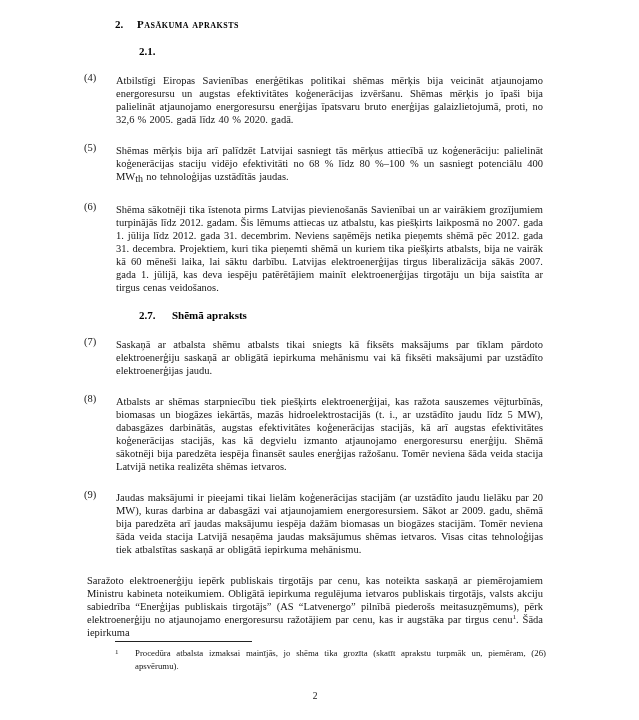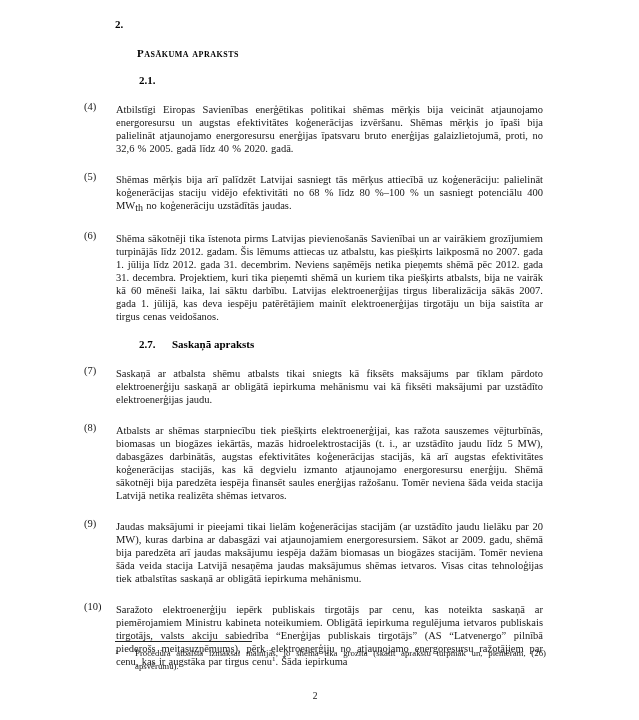--- a/index.html
+++ b/index.html
@@ -28,21 +28,20 @@
     margin: 4px 0 14px 31px;
     font-weight: bold;
     font-size: 11px;
     color: #000;
     display: flex;
   }
   .h-main .hnum { width: 22px; flex-shrink: 0; }
   .smallcaps {
     font-variant: small-caps;
     letter-spacing: 0.5px;
-    margin-top: 29px;
   }
   .h-sub {
     margin: 0 0 13px 55px;
     font-weight: bold;
     font-size: 11px;
     color: #000;
     display: flex;
     align-items: flex-end;
   }
   .h-sub .hnum { width: 33px; flex-shrink: 0; }
@@ -119,50 +118,49 @@
       <span class="hnum">2.1.</span>
     </div>
 
     <div class="para">
       <span class="pnum">(4)</span>
       <p class="ptext">Atbilstīgi Eiropas Savienības enerģētikas politikai shēmas mērķis bija veicināt atjaunojamo energoresursu un augstas efektivitātes koģenerācijas izvēršanu. Shēmas mērķis jo īpaši bija palielināt atjaunojamo energoresursu enerģijas īpatsvaru bruto enerģijas galaizlietojumā, proti, no 32,6 % 2005. gadā līdz 40 % 2020. gadā.</p>
     </div>
 
     <div class="para">
       <span class="pnum">(5)</span>
-      <p class="ptext"><span>Shēmas mērķis bija arī palīdzēt Latvijai sasniegt tās mērķus attiecībā uz koģenerāciju: palielināt koģenerācijas staciju vidējo efektivitāti no 68 % līdz 80 %–100 % un sasniegt potenciālu 400 MW</span><span class="sub">th</span><span> no koģenerāciju uzstādītās jaudas.</span></p>
+      <p class="ptext"><span>Shēmas mērķis bija arī palīdzēt Latvijai sasniegt tās mērķus attiecībā uz koģenerāciju: palielināt koģenerācijas staciju vidējo efektivitāti no 68 % līdz 80 %–100 % un sasniegt potenciālu 400 MW</span><span class="sub">th</span><span> no tehnoloģijas uzstādītās jaudas.</span></p>
     </div>
 
     <div class="para">
       <span class="pnum">(6)</span>
       <p class="ptext">Shēma sākotnēji tika īstenota pirms Latvijas pievienošanās Savienībai un ar vairākiem grozījumiem turpinājās līdz 2012. gadam. Šis lēmums attiecas uz atbalstu, kas piešķirts laikposmā no 2007. gada 1. jūlija līdz 2012. gada 31. decembrim. Neviens saņēmējs netika pieņemts shēmā pēc 2012. gada 31. decembra. Projektiem, kuri tika pieņemti shēmā un kuriem tika piešķirts atbalsts, bija ne vairāk kā 60 mēneši laika, lai sāktu darbību. Latvijas elektroenerģijas tirgus liberalizācija sākās 2007. gada 1. jūlijā, kas deva iespēju patērētājiem mainīt elektroenerģijas tirgotāju un bija saistīta ar tirgus cenas veidošanos.</p>
     </div>
 
     <div class="h-sub">
       <span class="hnum">2.7.</span>
-      <span>Saskaņā apraksts</span>
+      <span>Shēmā apraksts</span>
     </div>
 
     <div class="para">
       <span class="pnum">(7)</span>
       <p class="ptext">Saskaņā ar atbalsta shēmu atbalsts tikai sniegts kā fiksēts maksājums par tīklam pārdoto elektroenerģiju saskaņā ar obligātā iepirkuma mehānismu vai kā fiksēti maksājumi par uzstādīto elektroenerģijas jaudu.</p>
     </div>
 
     <div class="para">
       <span class="pnum">(8)</span>
       <p class="ptext">Atbalsts ar shēmas starpniecību tiek piešķirts elektroenerģijai, kas ražota sauszemes vējturbīnās, biomasas un biogāzes iekārtās, mazās hidroelektrostacijās (t. i., ar uzstādīto jaudu līdz 5 MW), dabasgāzes darbinātās, augstas efektivitātes koģenerācijas stacijās, kā arī augstas efektivitātes koģenerācijas stacijās, kas kā degvielu izmanto atjaunojamo energoresursu enerģiju. Shēmā sākotnēji bija paredzēta iespēja finansēt saules enerģijas ražošanu. Tomēr neviena šāda veida stacija Latvijā netika realizēta shēmas ietvaros.</p>
     </div>
 
     <div class="para">
       <span class="pnum">(9)</span>
       <p class="ptext">Jaudas maksājumi ir pieejami tikai lielām koģenerācijas stacijām (ar uzstādīto jaudu lielāku par 20 MW), kuras darbina ar dabasgāzi vai atjaunojamiem energoresursiem. Sākot ar 2009. gadu, shēmā bija paredzēta arī jaudas maksājumu iespēja dažām biomasas un biogāzes stacijām. Tomēr neviena šāda veida stacija Latvijā nesaņēma jaudas maksājumus shēmas ietvaros. Visas citas tehnoloģijas tiek atbalstītas saskaņā ar obligātā iepirkuma mehānismu.</p>
     </div>
 
     <div class="para">
-      <span class="pnum">(10)</span>
       <p class="ptext"><span>Saražoto elektroenerģiju iepērk publiskais tirgotājs par cenu, kas noteikta saskaņā ar piemērojamiem Ministru kabineta noteikumiem. Obligātā iepirkuma regulējuma ietvaros publiskais tirgotājs, valsts akciju sabiedrība “Enerģijas publiskais tirgotājs” (AS “Latvenergo” pilnībā piederošs meitasuzņēmums), pērk elektroenerģiju no atjaunojamo energoresursu ražotājiem par cenu, kas ir augstāka par tirgus cenu</span><span class="sup">1</span><span>. Šāda iepirkuma</span></p>
     </div>
 
   </div>
 
   <div class="footnote-area">
     <div class="fn-rule"></div>
     <div class="fn">
       <span class="fn-marker">1</span>
       <span>Procedūra atbalsta izmaksai mainījās, jo shēma tika grozīta (skatīt aprakstu turpmāk un, piemēram, (26) apsvērumu).</span>

